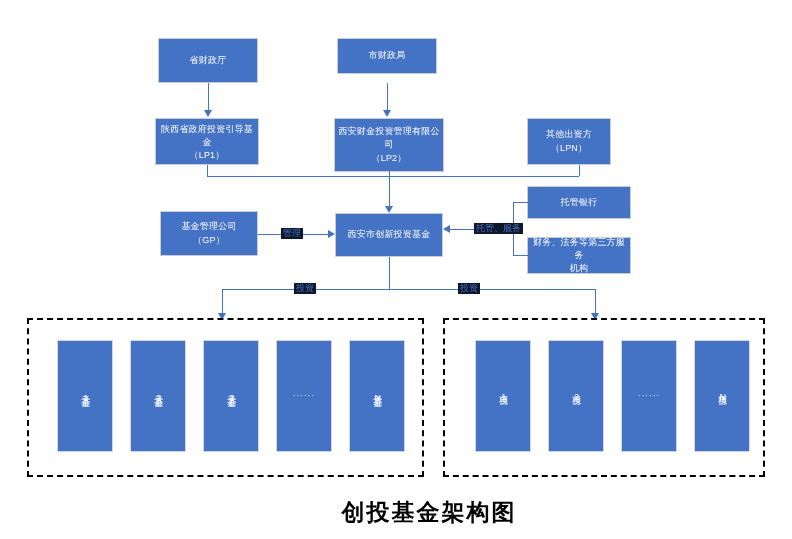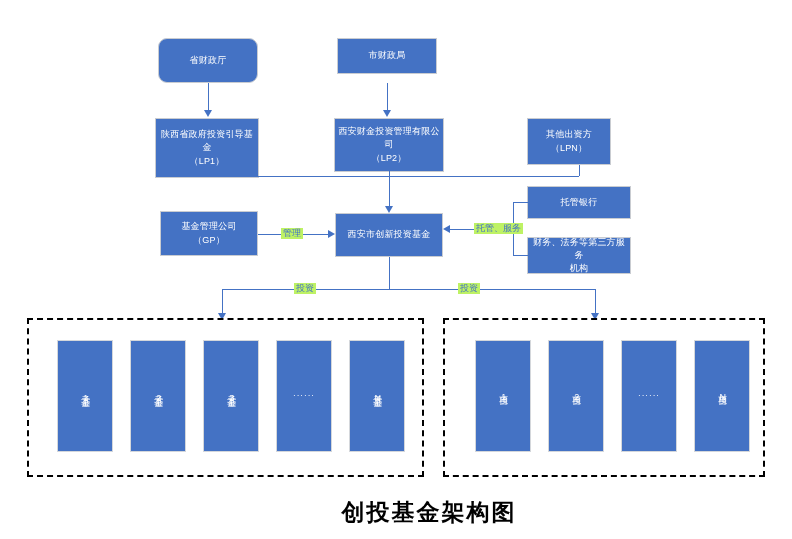--- a/index.html
+++ b/index.html
@@ -94,21 +94,21 @@
   .arrow-right {
     position: absolute;
     width: 0;
     height: 0;
     border-top: 4.5px solid transparent;
     border-bottom: 4.5px solid transparent;
     border-left: 7px solid #4472C4;
   }
   .edge-label {
     position: absolute;
-    background: #bef264;
+    background: #0f172a;
     color: #4472C4;
     font-size: 9px;
     padding: 0 2px;
     white-space: nowrap;
     line-height: 11px;
   }
   .group-box {
     position: absolute;
     border: 2px dashed #000000;
     box-sizing: border-box;
@@ -123,39 +123,39 @@
     font-size: 23px;
     font-weight: bold;
     letter-spacing: 2px;
   }
 </style>
 </head>
 <body>
 
 <div id="canvas">
 
-  <div class="node" style="left:158px; top:38px; width:100px; height:45px;border-radius:9px;">
+  <div class="node" style="left:158px; top:38px; width:100px; height:45px;">
     <span class="lines">
       <span>省财政厅</span>
     </span>
   </div>
 
   <div class="node" style="left:337px; top:38px; width:100px; height:36px;">
     <span class="lines">
       <span>市财政局</span>
     </span>
   </div>
 
   <div class="v-line" style="left:208px; top:83px; height:28px;"></div>
   <div class="arrow-down" style="left:203.5px; top:110px;"></div>
 
   <div class="v-line" style="left:387px; top:83px; height:28px;"></div>
   <div class="arrow-down" style="left:382.5px; top:110px;"></div>
 
-  <div class="node" style="left:155px; top:118px; width:104px; height:60px;">
+  <div class="node" style="left:155px; top:118px; width:104px; height:47px;align-items:flex-end;">
     <span class="lines">
       <span>陕西省政府投资引导基金</span>
       <span class="l2">（LP1）</span>
     </span>
   </div>
 
   <div class="node" style="left:334px; top:118px; width:110px; height:54px;">
     <span class="lines">
       <span>西安财金投资管理有限公司</span>
       <span class="l2">（LP2）</span>

